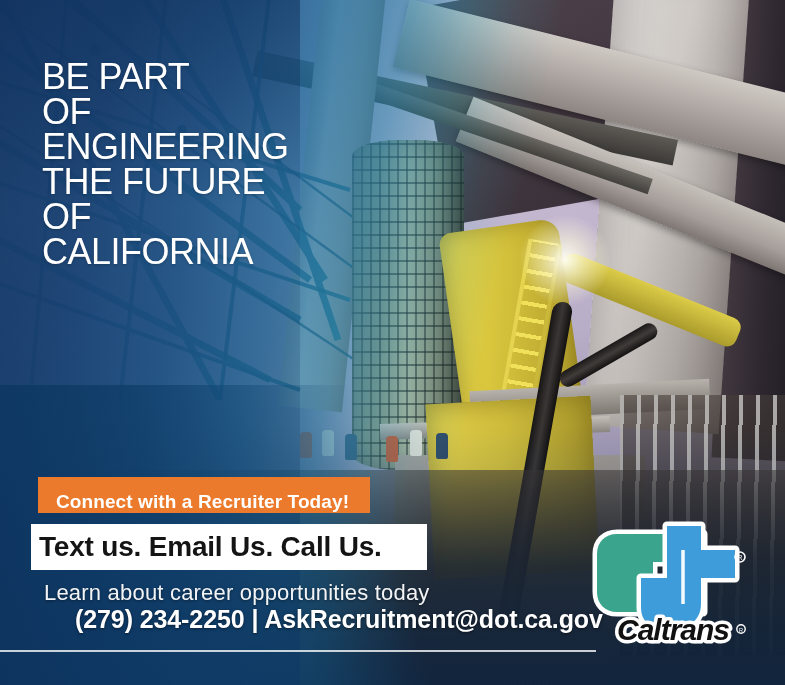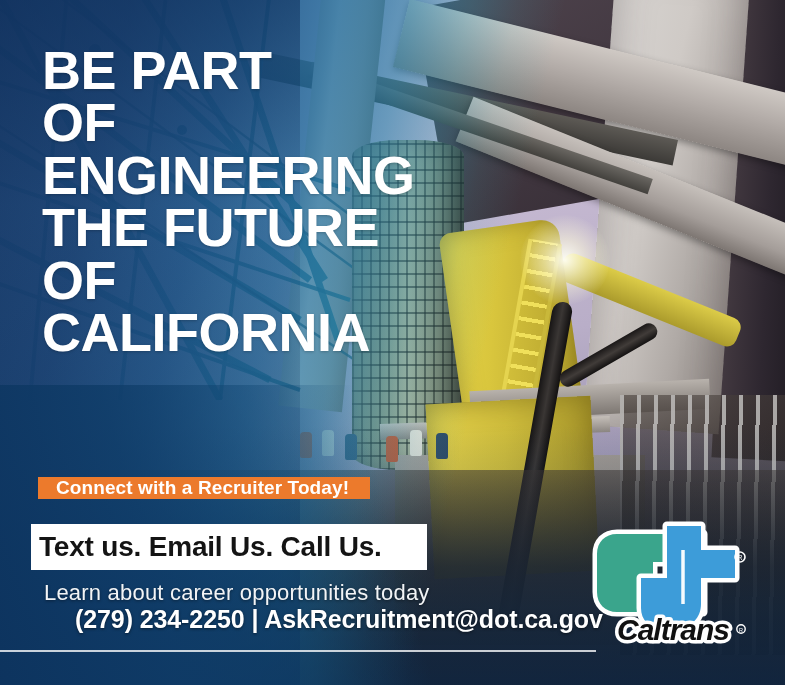--- a/index.html
+++ b/index.html
@@ -263,40 +263,40 @@
   .rule {
     position: absolute;
     left: 0; top: 650px;
     width: 596px; height: 2px;
     background: rgba(255,255,255,.78);
   }
 
   
   .headline {
     position: absolute;
-    left: 42px; top: 44px;
+    left: 42px; top: 60px;
     width: 430px;
     color: #ffffff;
     font-family: "Liberation Sans", sans-serif;
-    font-weight: 700;
-    font-size: 54px;
+    font-weight: 400;
+    font-size: 36px;
     line-height: 0.97;
     letter-spacing: -0.5px;
     text-transform: uppercase;
     white-space: pre-line;
     text-shadow: 0 1px 3px rgba(0,0,0,.22);
   }
 
   .cta-banner {
     position: absolute;
     left: 38px; top: 477px;
-    width: 332px; height: 22px;
+    width: 332px; height: 36px;
     background: #ec7a2c;
     display: flex;
-    align-items: flex-start;
+    align-items: flex-end;
   }
   .cta-banner span {
     color: #ffffff;
     font-size: 19px;
     font-weight: 700;
     letter-spacing: .1px;
     padding-left: 18px;
     font-family: "Liberation Sans", sans-serif;
   }
 

